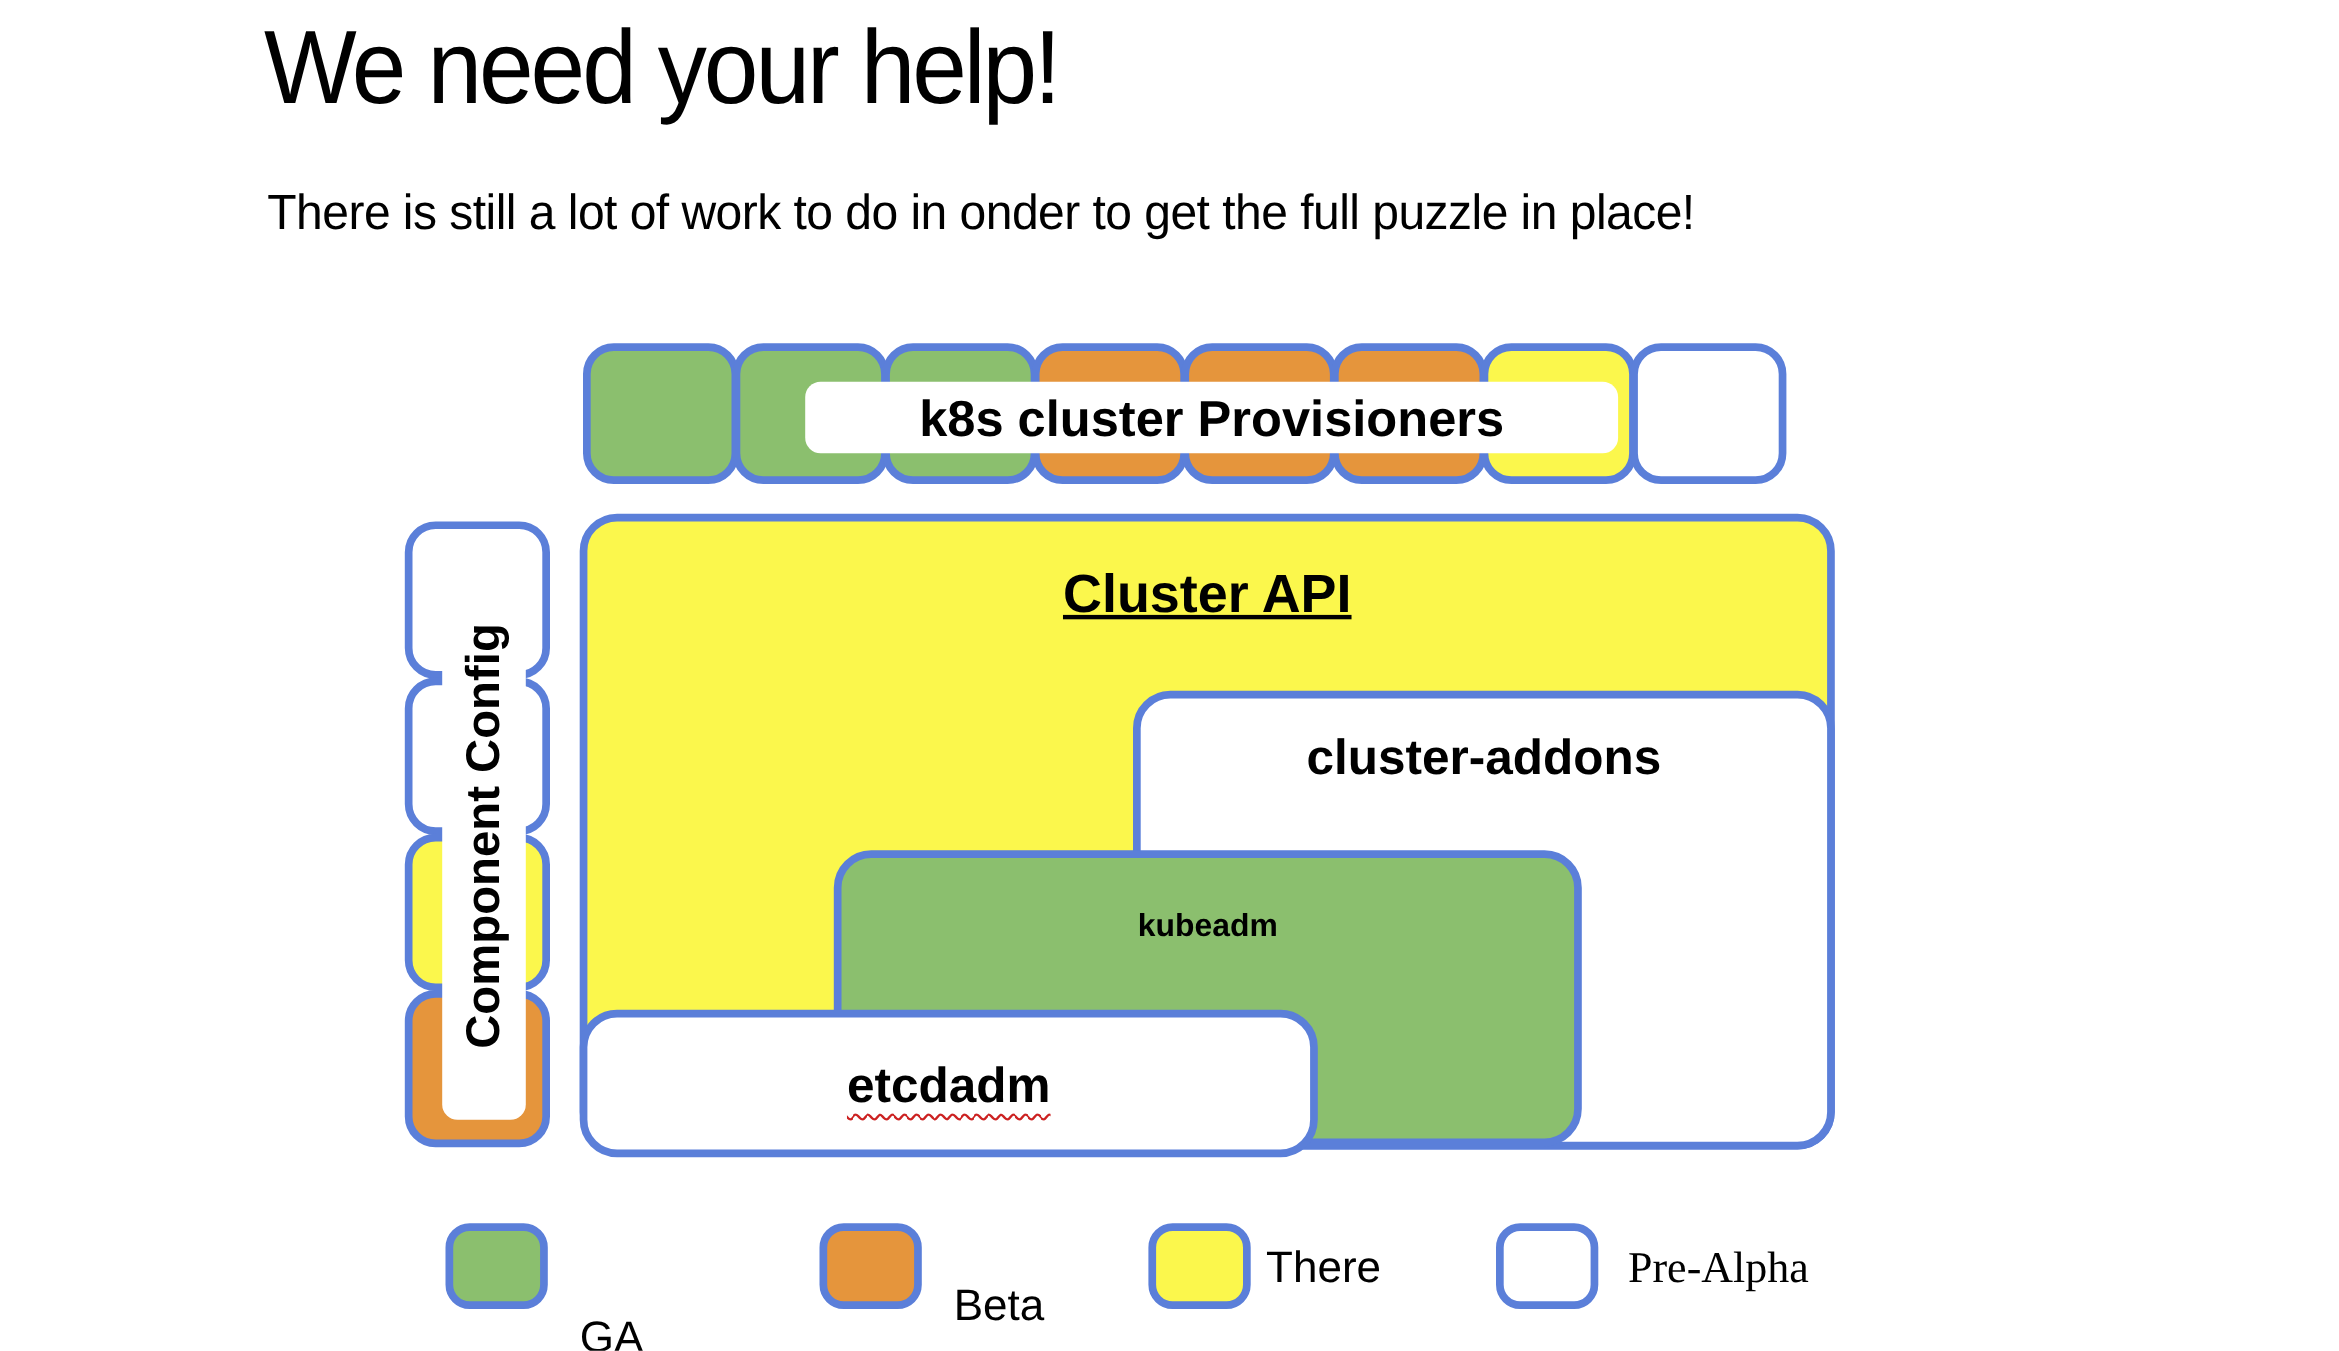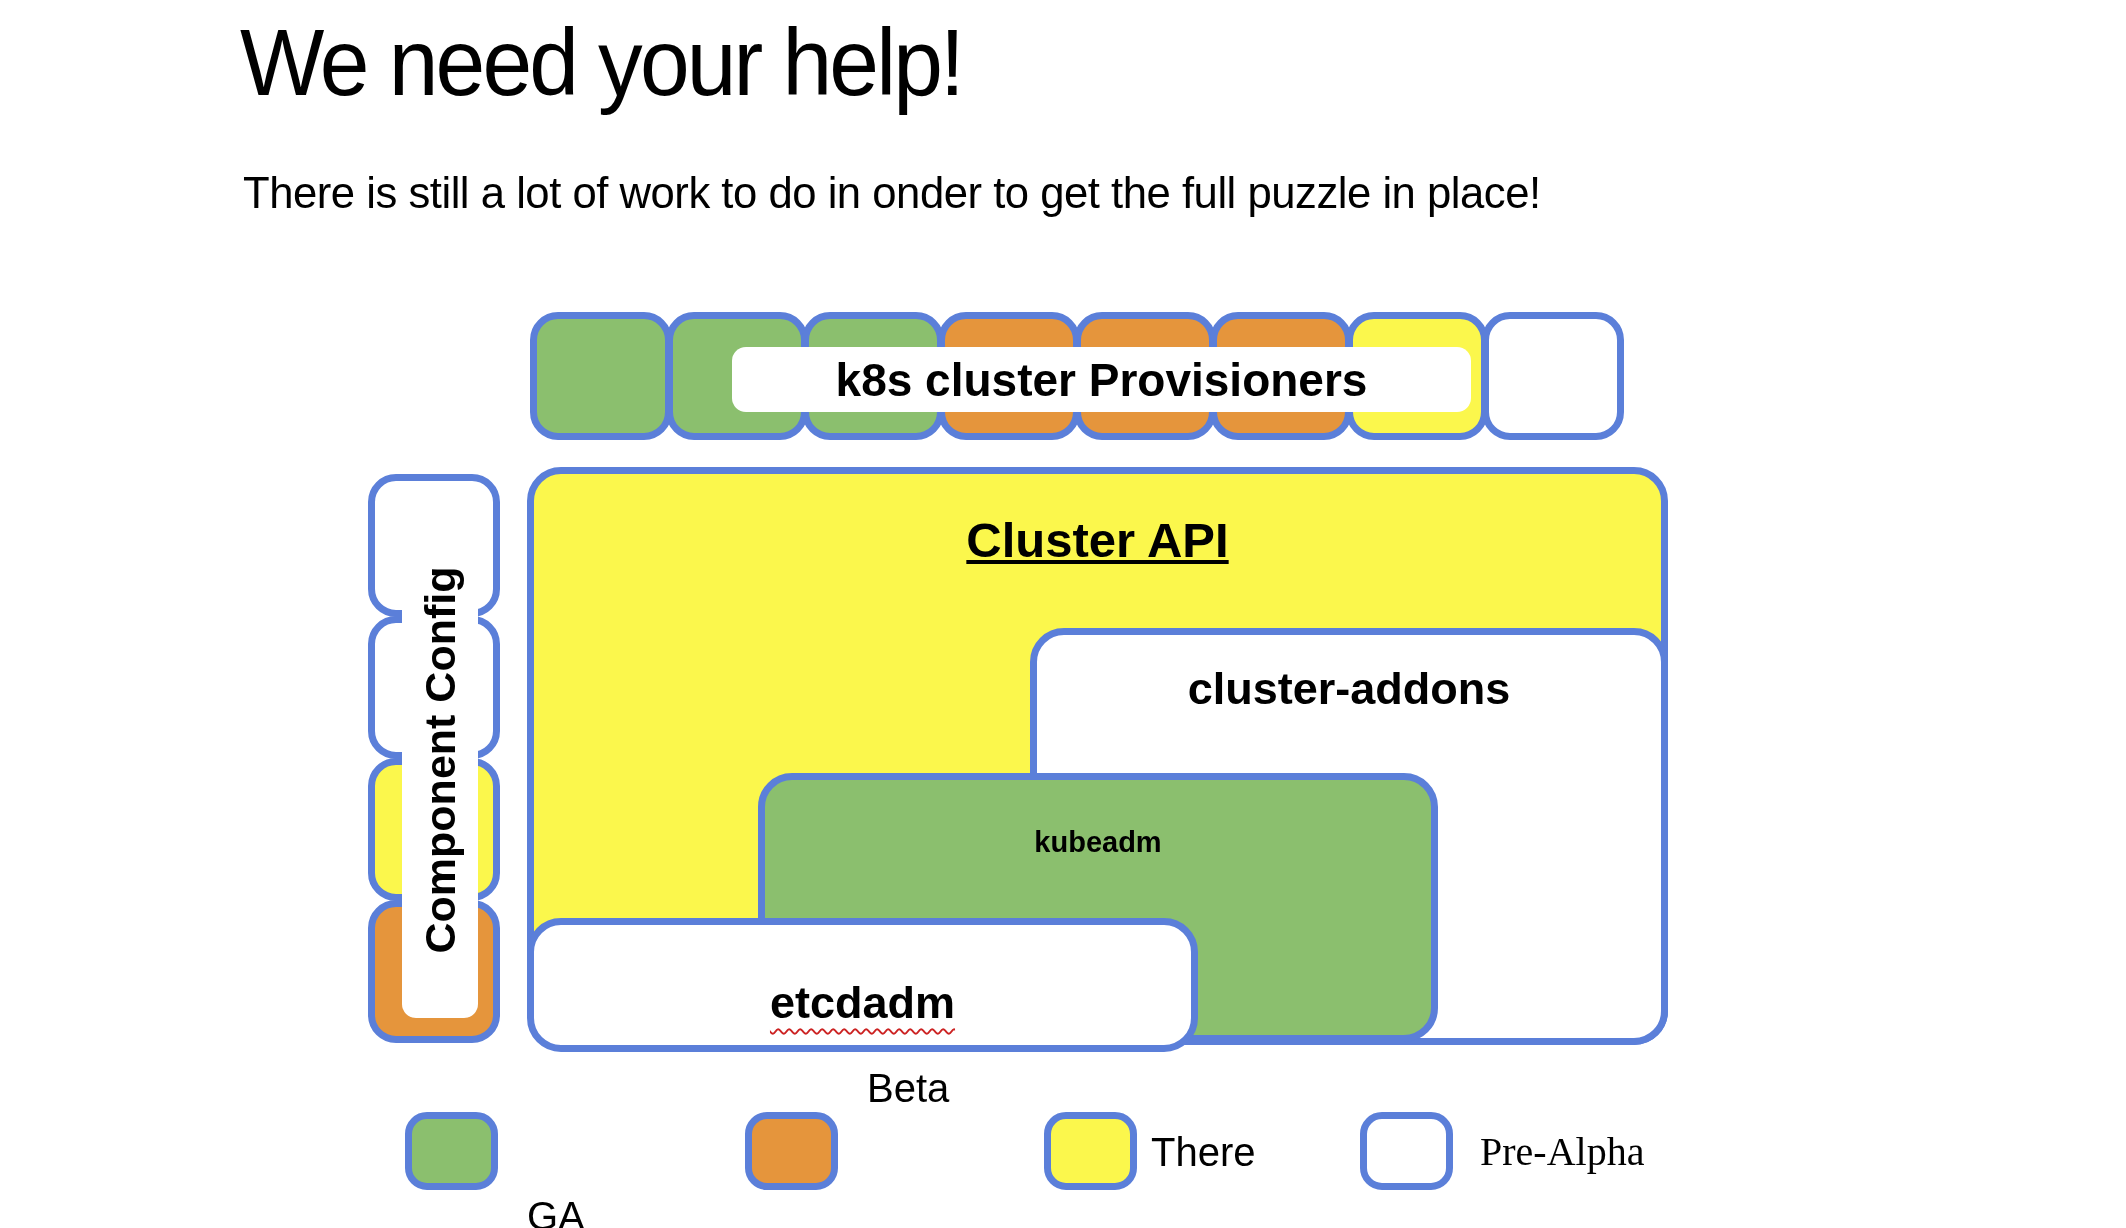--- a/index.html
+++ b/index.html
@@ -63,21 +63,21 @@
     text-align:center;
   }
   .bigbox .boxlabel{display:inline-block;font-weight:700;white-space:nowrap;}
   #box-cluster-api{left:527px;top:467px;width:1141px;height:578px;background:var(--c-alpha);z-index:1;}
   #box-cluster-api .boxlabel{font-size:49px;margin-top:38px;text-decoration:underline;}
   #box-cluster-addons{left:1030px;top:628px;width:638px;height:417px;background:var(--c-prealpha);z-index:2;}
   #box-cluster-addons .boxlabel{font-size:45px;margin-top:28px;}
   #box-kubeadm{left:758px;top:773px;width:680px;height:269px;background:var(--c-ga);z-index:3;}
   #box-kubeadm .boxlabel{font-size:29px;margin-top:46px;}
   #box-etcdadm{left:527px;top:918px;width:671px;height:134px;background:var(--c-prealpha);z-index:4;}
-  #box-etcdadm .boxlabel{font-size:45px;margin-top:52px;}
+  #box-etcdadm .boxlabel{font-size:45px;margin-top:36px;}
   .misspelled{
     text-decoration-line:underline;
     text-decoration-style:wavy;
     text-decoration-color:var(--c-squiggle);
     text-decoration-thickness:2px;
     text-underline-offset:10px;
   }
 
   
   .legend-sq{width:93px;height:78px;border-radius:22px;z-index:1;}
@@ -121,18 +121,18 @@
   <span class="boxlabel">kubeadm</span>
 </div>
 <div class="abs bigbox" id="box-etcdadm">
   <span class="boxlabel misspelled">etcdadm</span>
 </div>
 
 <div id="legend">
     <div class="abs legend-sq sq sq-ga" style="left: 405px; top: 1112px;"></div>
     <div class="abs legend-label" style="left: 527px; top: 1192px;">GA</div>
     <div class="abs legend-sq sq sq-beta" style="left: 745px; top: 1112px;"></div>
-    <div class="abs legend-label" style="left: 867px; top: 1064px;">Beta</div>
+    <div class="abs legend-label" style="left: 867px; top: 1163px;">Beta</div>
     <div class="abs legend-sq sq sq-alpha" style="left: 1044px; top: 1112px;"></div>
     <div class="abs legend-label" style="left: 1151px; top: 1128px;">There</div>
     <div class="abs legend-sq sq sq-prealpha" style="left: 1360px; top: 1112px;"></div>
     <div class="abs legend-label" style="left: 1480px; top: 1128px; font-family: Liberation Serif, serif;">Pre-Alpha</div>
   </div>
 
 </body></html>

